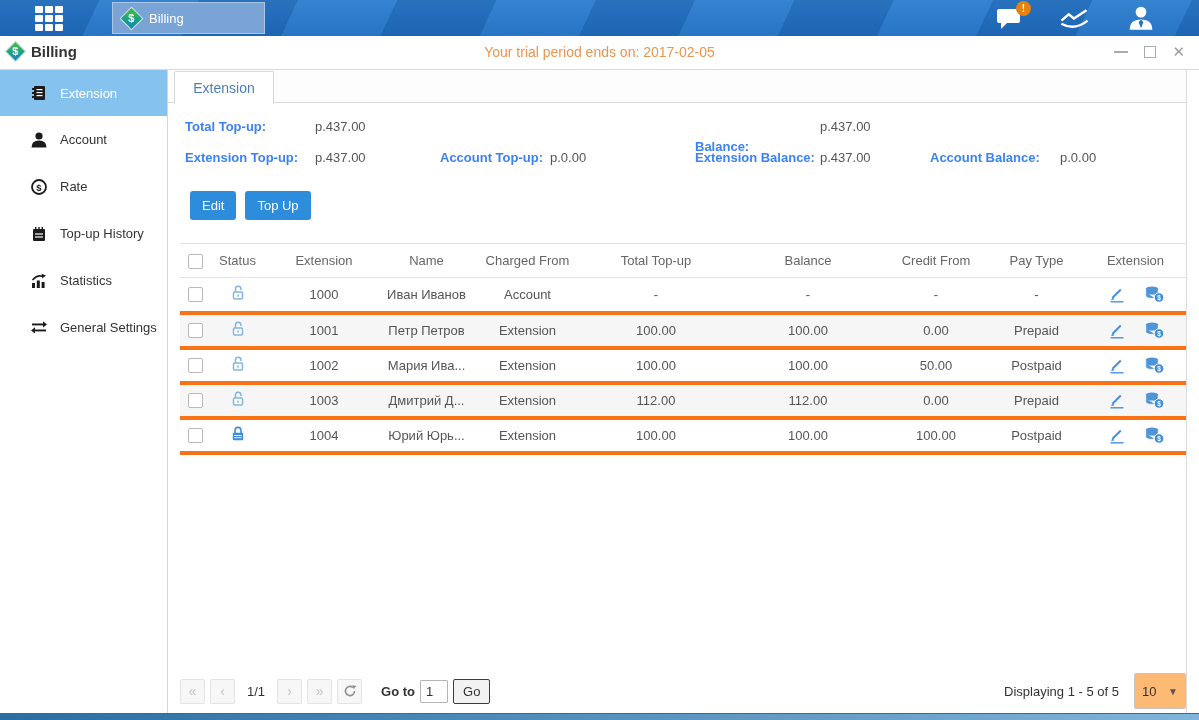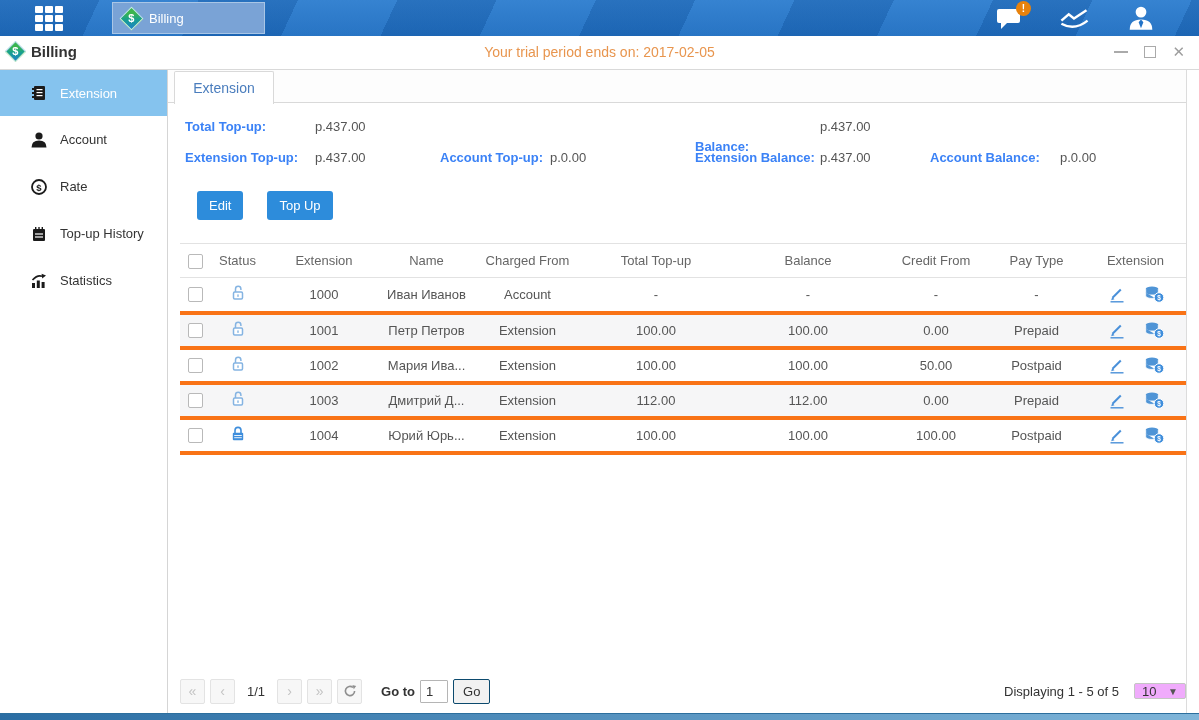--- a/index.html
+++ b/index.html
@@ -50,21 +50,21 @@
   .vrule { position:absolute; left:1186px; top:70px; bottom:7px; width:0; border-left:1px solid #dcdcdc; }
 
   .tabstrip { height:33px; border-bottom:1px solid #d9d9d9; background:#fdfdfd; margin-right:13px; position:relative; }
   .tab { position:absolute; left:6px; top:1px; height:33px; width:100px; background:#fff;
     border:1px solid #d9d9d9; border-bottom:none; border-radius:2px 2px 0 0;
     display:flex; align-items:center; justify-content:center; font-size:14px; color:#4a7dbd; cursor:pointer; }
 
   .stats { position:relative; height:140px; font-size:13px; }
   .stat-label { position:absolute; font-weight:bold; color:#3b82f6; white-space:nowrap; }
   .stat-value { position:absolute; color:#555; white-space:nowrap; }
-  .btnrow { position:absolute; left:29px; top:88px; display:flex; gap:24px; }
+  .btnrow { position:absolute; left:22px; top:88px; display:flex; gap:9px; }
   .btn-blue { min-width:46px; height:29px; padding:0 12px; background:#2d8cdb; color:#fff; font-size:13px;
     border:none; border-radius:3px; cursor:pointer; font-family:"Liberation Sans",sans-serif; }
 
   
   table.grid { border-collapse:collapse; table-layout:fixed; width:1006px; margin-left:12px; font-size:13px; }
   table.grid th { height:34px; font-weight:normal; color:#666; border-top:1px solid #e2e2e2; border-bottom:1px solid #e2e2e2; text-align:center; }
   table.grid td { height:35px; color:#555; border-bottom:4px solid #f97316; text-align:center; }
   table.grid tr.alt td { background:#f6f6f7; }
   .cb { display:inline-block; width:15px; height:15px; border:1px solid #b9b9b9; border-radius:2px; background:#fff; vertical-align:middle; cursor:pointer; }
   td.cbcell, th.cbcell { text-align:left; padding-left:5px; }
@@ -73,21 +73,21 @@
 
   
   .pager { position:absolute; left:12px; right:13px; bottom:8px; height:28px; display:flex; align-items:center; gap:5px; font-size:13px; color:#333; }
   .pbtn { width:25px; height:25px; border:1px solid #e3e3e3; background:#f7f7f7; border-radius:2px;
     display:flex; align-items:center; justify-content:center; color:#c3c3c3; font-size:14px; cursor:pointer; }
   .pind { margin:0 7px; color:#333; }
   .goto-label { margin-left:14px;font-weight:bold; }
   .goto-input { width:28px; height:23px; border:1px solid #b5b5b5; border-radius:1px; font-size:13px; padding-left:5px; color:#333; font-family:"Liberation Sans",sans-serif; }
   .gobtn { height:25px; padding:0 9px; border:1px solid #0c4a6e; background:#f2f2f2; border-radius:2px; font-size:13px; color:#333; cursor:pointer; font-family:"Liberation Sans",sans-serif; }
   .spacer { flex:1; }
-  .psize { width:52px; height:16px; border:1px solid #c5c5c5; background:#f0abfc; border-radius:2px;
+  .psize { width:52px; height:36px; border:1px solid #c5c5c5; background:#fdba74; border-radius:2px;
     display:flex; align-items:center; justify-content:space-between; padding:0 7px; margin-left:10px; cursor:pointer; }
   .psize .caret { color:#555; font-size:10px; }
 
   
   .bottomstrip { position:absolute; left:0; bottom:0; width:100%; height:7px;
     border-top:1px solid #2c6f9e; background:linear-gradient(to right,#2a6da3,#7fb5d9); }
 </style>
 </head>
 <body>
 
@@ -190,20 +190,29 @@
     </div>
     <div class="side-item">
       <svg width="18" height="18" viewBox="0 0 18 18">
         <rect x="2" y="11" width="3" height="5" fill="#1b1b1b"></rect>
         <rect x="6.8" y="8.5" width="3" height="7.5" fill="#1b1b1b"></rect>
         <rect x="11.6" y="10" width="3" height="6" fill="#1b1b1b"></rect>
         <path d="M2.5 8 Q7.5 2.5 12 4.3" stroke="#1b1b1b" stroke-width="1.6" fill="none"></path>
         <polygon points="11.6,1.8 16,3.6 12.2,6.6" fill="#1b1b1b"></polygon>
       </svg>
       <span>Statistics</span>
+    </div>
+    <div class="side-item">
+      <svg width="18" height="15" viewBox="0 0 18 14">
+        <rect x="2" y="3" width="11" height="1.9" fill="#1b1b1b"></rect>
+        <polygon points="13,0.8 17,3.95 13,7.1" fill="#1b1b1b"></polygon>
+        <rect x="5" y="9" width="11" height="1.9" fill="#1b1b1b"></rect>
+        <polygon points="5,6.8 1,9.95 5,13.1" fill="#1b1b1b"></polygon>
+      </svg>
+      <span>General Settings</span>
     </div>
   </div>
 
   <div class="content">
 
     <div class="tabstrip">
       <div class="tab">
         <span>Extension</span>
       </div>
     </div>

